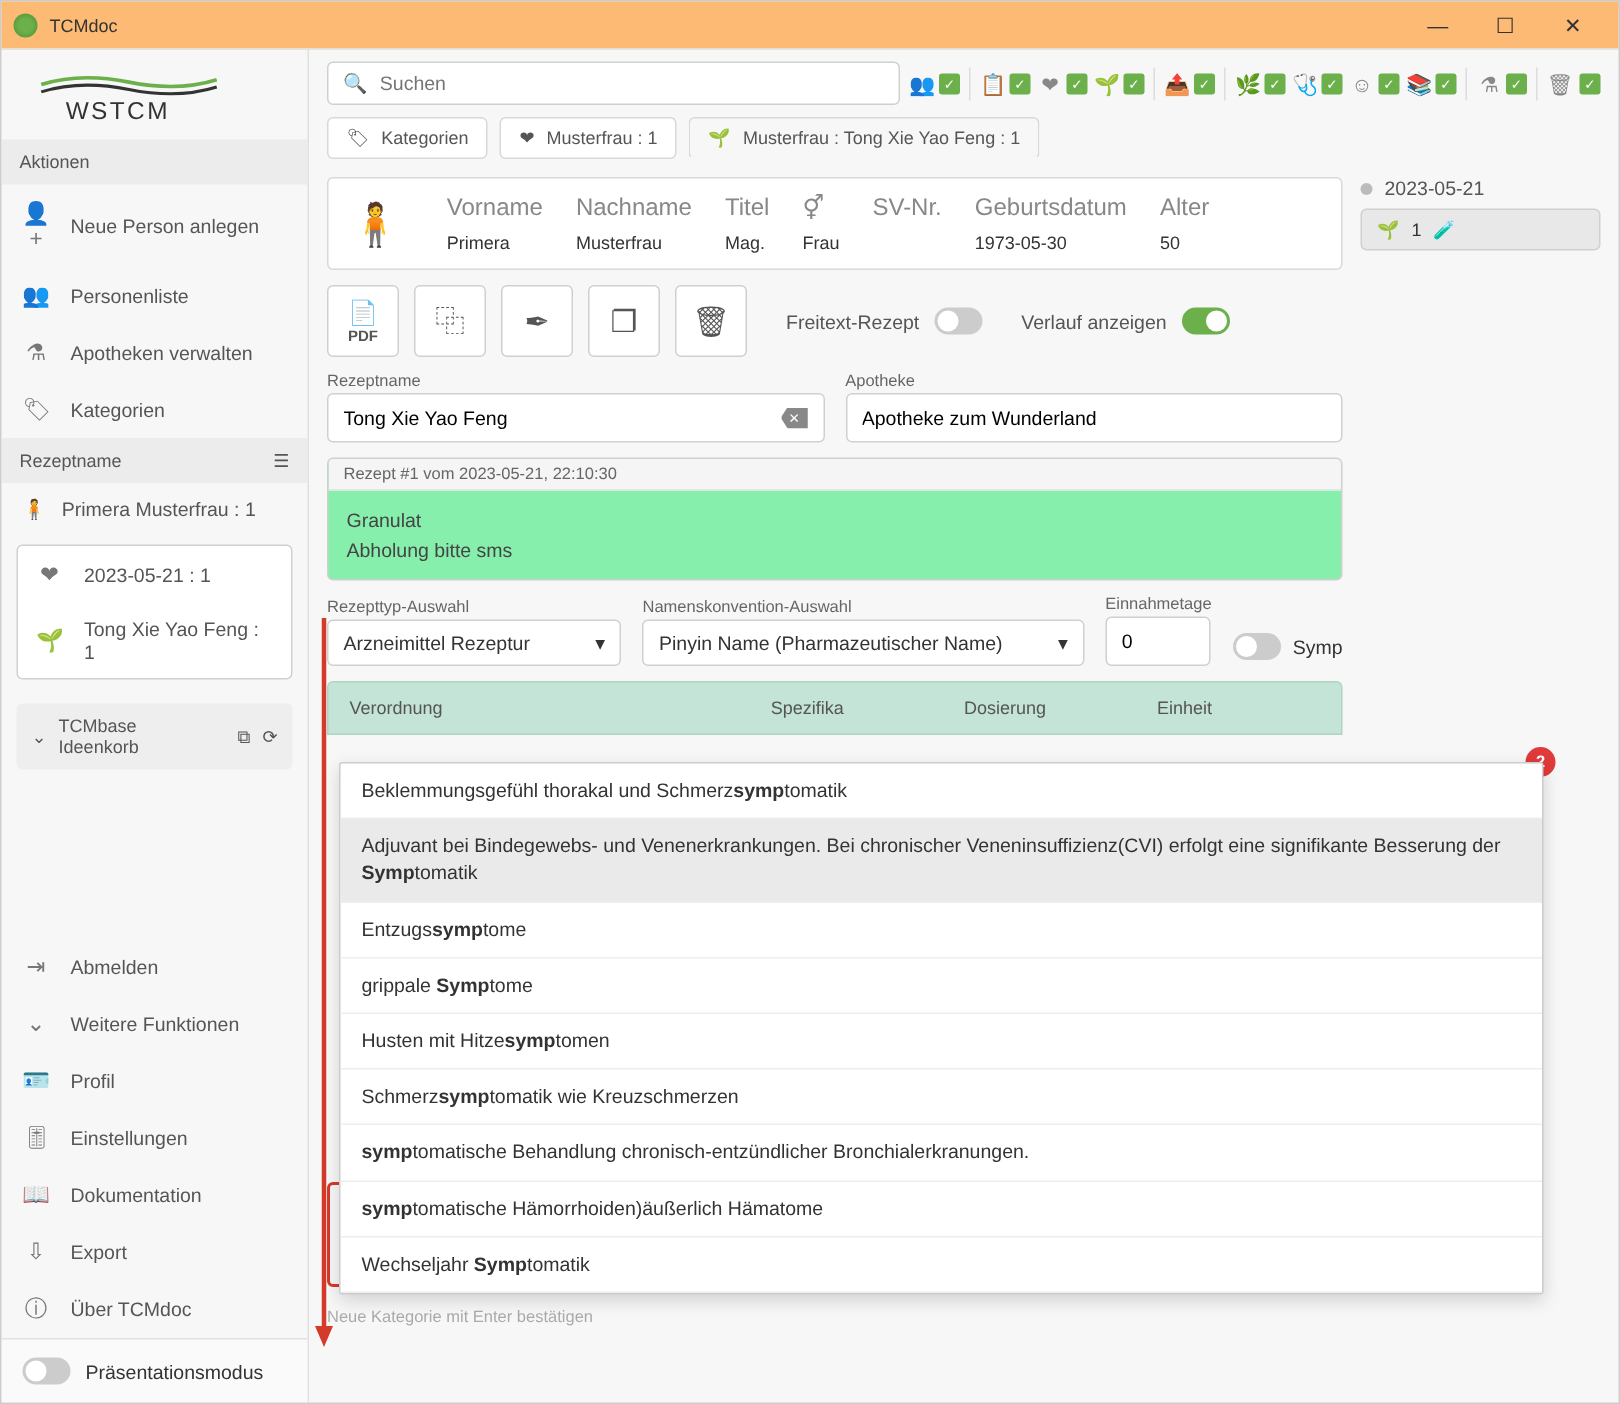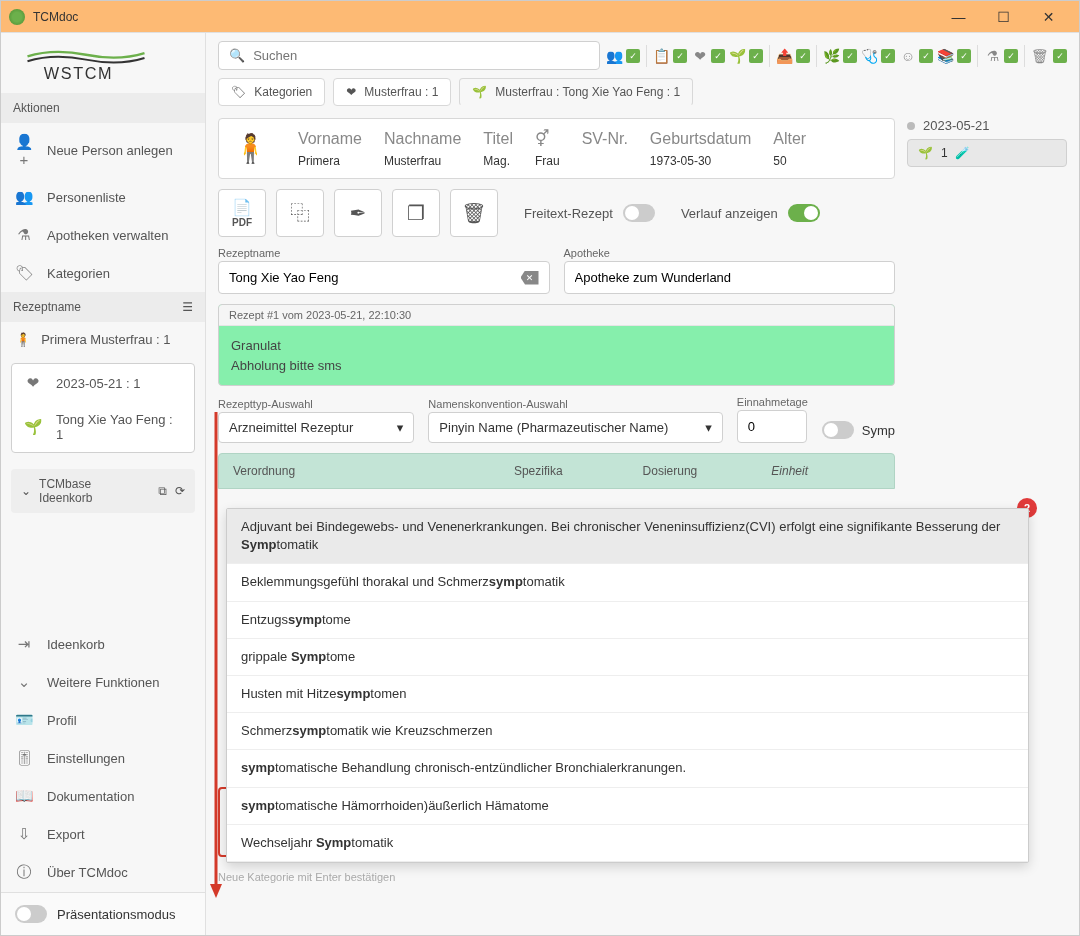--- a/index.html
+++ b/index.html
@@ -65,21 +65,21 @@
   .recipe-box .body { padding:10px 12px; font-size:13px; color:#444; line-height:1.5; }
 
   .config-row { display:flex; gap:14px; align-items:flex-end; }
   .select-box { background:#fff; border:1px solid #d0d0d0; border-radius:4px; padding:7px 10px; display:flex; align-items:center; justify-content:space-between; gap:10px; cursor:pointer; }
   .num-box { width:70px; }
 
   .table-hdr { background:#c3e4d6; border:1px solid #b0d4c4; border-radius:4px 4px 0 0; padding:10px 14px; display:flex; gap:20px; font-size:12px; color:#555; font-weight:500; }
   .table-hdr .col1 { flex:2.4; }
   .table-hdr .col2 { flex:1; }
   .table-hdr .col3 { flex:1; }
-  .table-hdr .col4 { flex:1;font-style:italic; }
+  .table-hdr .col4 { flex:1; }
 
   .autocomplete { position:absolute; background:#fff; border:1px solid #ccc; box-shadow:0 4px 12px rgba(0,0,0,.15); border-radius:2px; z-index:50; }
   .ac-item { padding:9px 14px; border-bottom:1px solid #eee; font-size:13px; cursor:pointer; line-height:1.4; }
   .ac-item.sel { background:#eaeaea; }
 
   .right-rail { width:160px; }
   .timeline-date { display:flex; align-items:center; gap:8px; font-size:13px; color:#555; margin-bottom:6px; }
   .timeline-dot { width:8px; height:8px; border-radius:50%; background:#bbb; }
   .timeline-card { background:#e8e8e8; border:1px solid #d0d0d0; border-radius:4px; padding:6px 10px; display:flex; gap:8px; align-items:center; font-size:12px; }
 
@@ -166,21 +166,21 @@
         <span class="spacer"></span>
         <span>⧉</span>
         <span>⟳</span>
       </div>
 
       <div class="sidebar-spacer"></div>
 
       <div id="bottom-list">
           <div class="nav-item">
             <span class="icon">⇥</span>
-            <span>Ideenkorb</span>
+            <span>Abmelden</span>
           </div>
           <div class="nav-item">
             <span class="icon">⌄</span>
             <span>Weitere Funktionen</span>
           </div>
           <div class="nav-item">
             <span class="icon">🪪</span>
             <span>Profil</span>
           </div>
           <div class="nav-item">
@@ -413,22 +413,22 @@
             <span>2023-05-21</span>
           </div>
           <div class="timeline-card">
             <span>🌱</span>
             <span>1</span>
             <span>🧪</span>
           </div>
         </div>
 
         <div class="autocomplete" id="autocomplete" style="left:20px; right:50px; top:396px;">
+            <div class="ac-item ">Beklemmungsgefühl thorakal und Schmerz<b>symp</b>tomatik</div>
             <div class="ac-item sel">Adjuvant bei Bindegewebs- und Venenerkrankungen. Bei chronischer Veneninsuffizienz(CVI) erfolgt eine signifikante Besserung der <b>Symp</b>tomatik</div>
-            <div class="ac-item ">Beklemmungsgefühl thorakal und Schmerz<b>symp</b>tomatik</div>
             <div class="ac-item ">Entzugs<b>symp</b>tome</div>
             <div class="ac-item ">grippale <b>Symp</b>tome</div>
             <div class="ac-item ">Husten mit Hitze<b>symp</b>tomen</div>
             <div class="ac-item ">Schmerz<b>symp</b>tomatik wie Kreuzschmerzen</div>
             <div class="ac-item "><b>symp</b>tomatische Behandlung chronisch-entzündlicher Bronchialerkranungen.</div>
             <div class="ac-item "><b>symp</b>tomatische Hämorrhoiden)äußerlich Hämatome</div>
             <div class="ac-item ">Wechseljahr <b>Symp</b>tomatik</div>
           </div>
         <div class="callout" style="right:42px; top:386px;">2</div>
 

